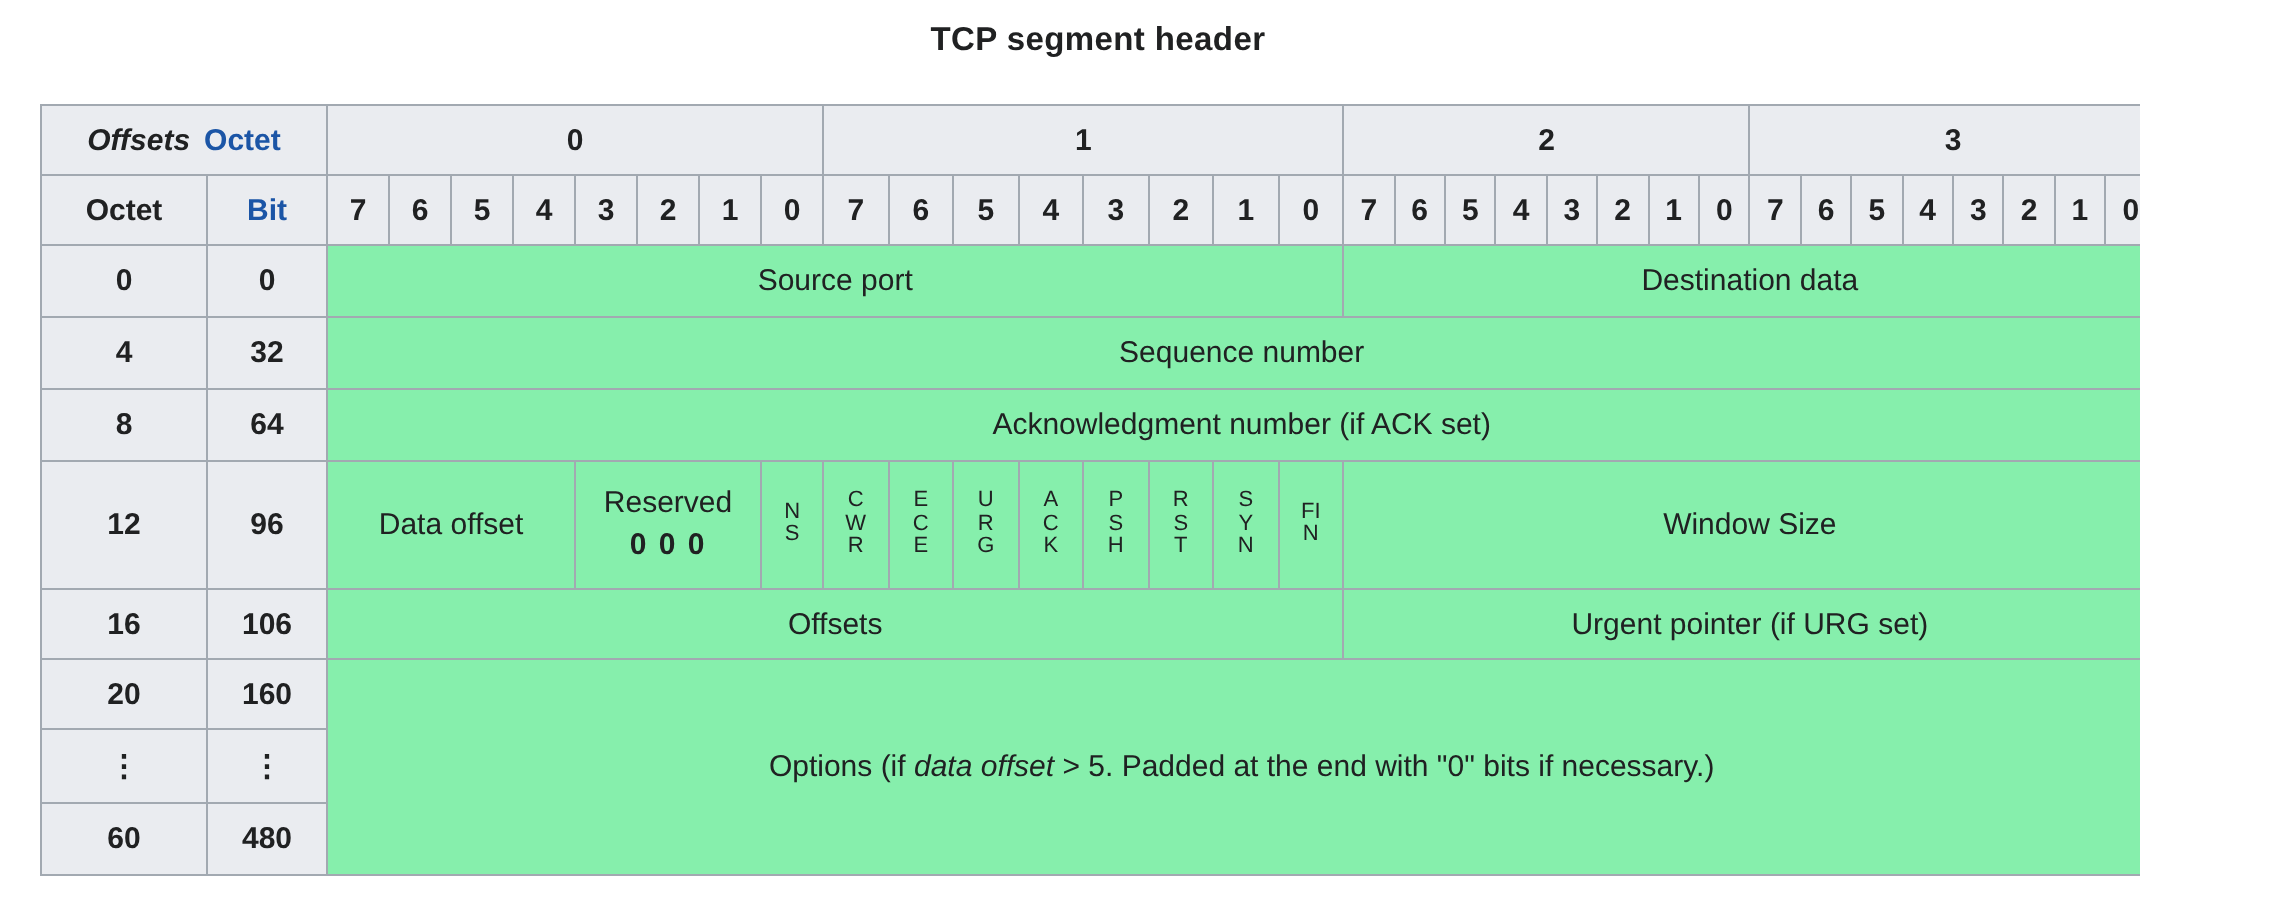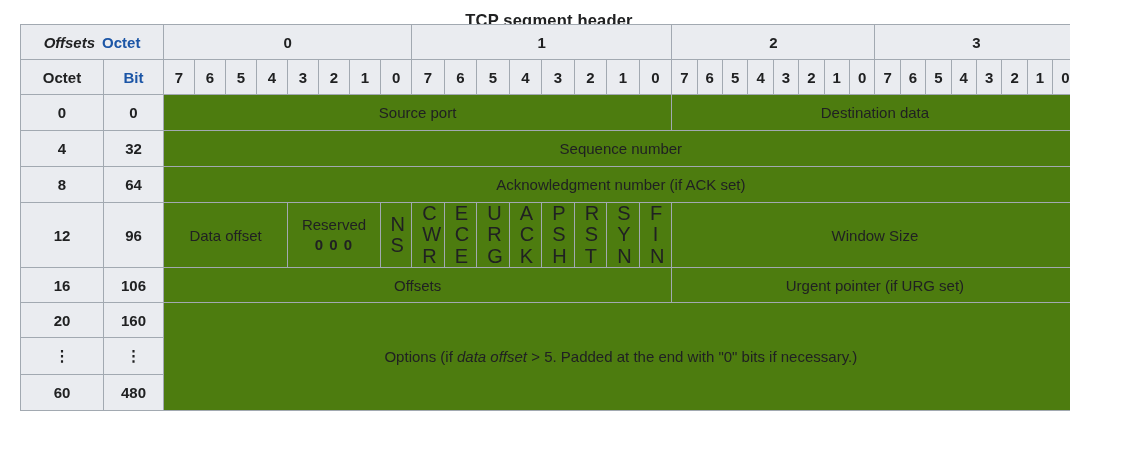--- a/index.html
+++ b/index.html
@@ -21,62 +21,62 @@
     top: 11px;
     left: 20px;
     width: 1058px;
     text-align: center;
     font-size: 16.5px;
     font-weight: bold;
     letter-spacing: 0.2px;
   }
   table.tcp {
     position: absolute;
-    top: 24px;
+    top: 52px;
     left: 20px;
     border-collapse: collapse;
     table-layout: fixed;
     width: 1058px;
     border-radius: 25px;
   }
   table.tcp th, table.tcp td {
     border: 1px solid #a2a9b1;
     text-align: center;
     vertical-align: middle;
     padding: 0;
     font-size: 15px;
     overflow: hidden;
   }
   table.tcp th {
     background: #eaecf0;
     font-weight: bold;
   }
   table.tcp td {
-    background: #4d7c0f;
+    background: #86efac;
     font-weight: normal;
   }
   tr.h35 { height: 35px; }
   tr.h36 { height: 36px; }
   tr.h37 { height: 37px; }
   tr.flagsrow { height: 64px; }
   .offsets-label {
     font-style: italic;
     font-weight: bold;
     margin-right: 7px;
   }
   .blue {
     color: #1b55a6;
     font-weight: bold;
   }
   .vtext {
     display: inline-block;
     max-width: 11px;
     word-break: break-all;
     line-height: 1.07;
-    font-size: 20px;
+    font-size: 11px;
   }
   .reserved-wrap { line-height: 1.35; }
   .reserved-bits { font-weight: bold; letter-spacing: 1px; }
   td.options-cell {
     background: #ffcfcf;
     font-size: 15.5px;
   }
   .opt-italic { font-style: italic; }
   .watermark {
     position: absolute;

